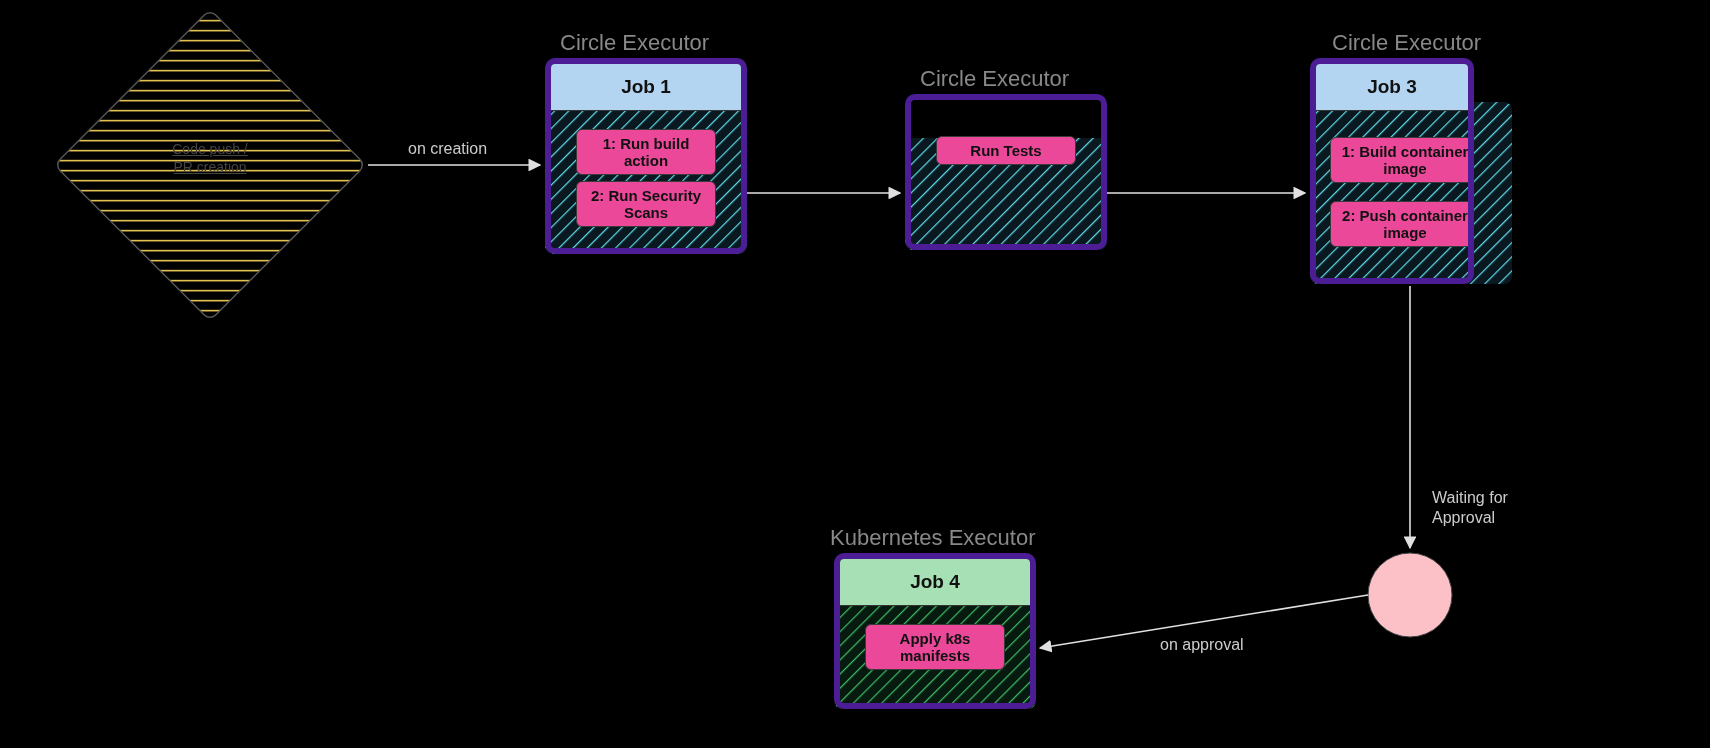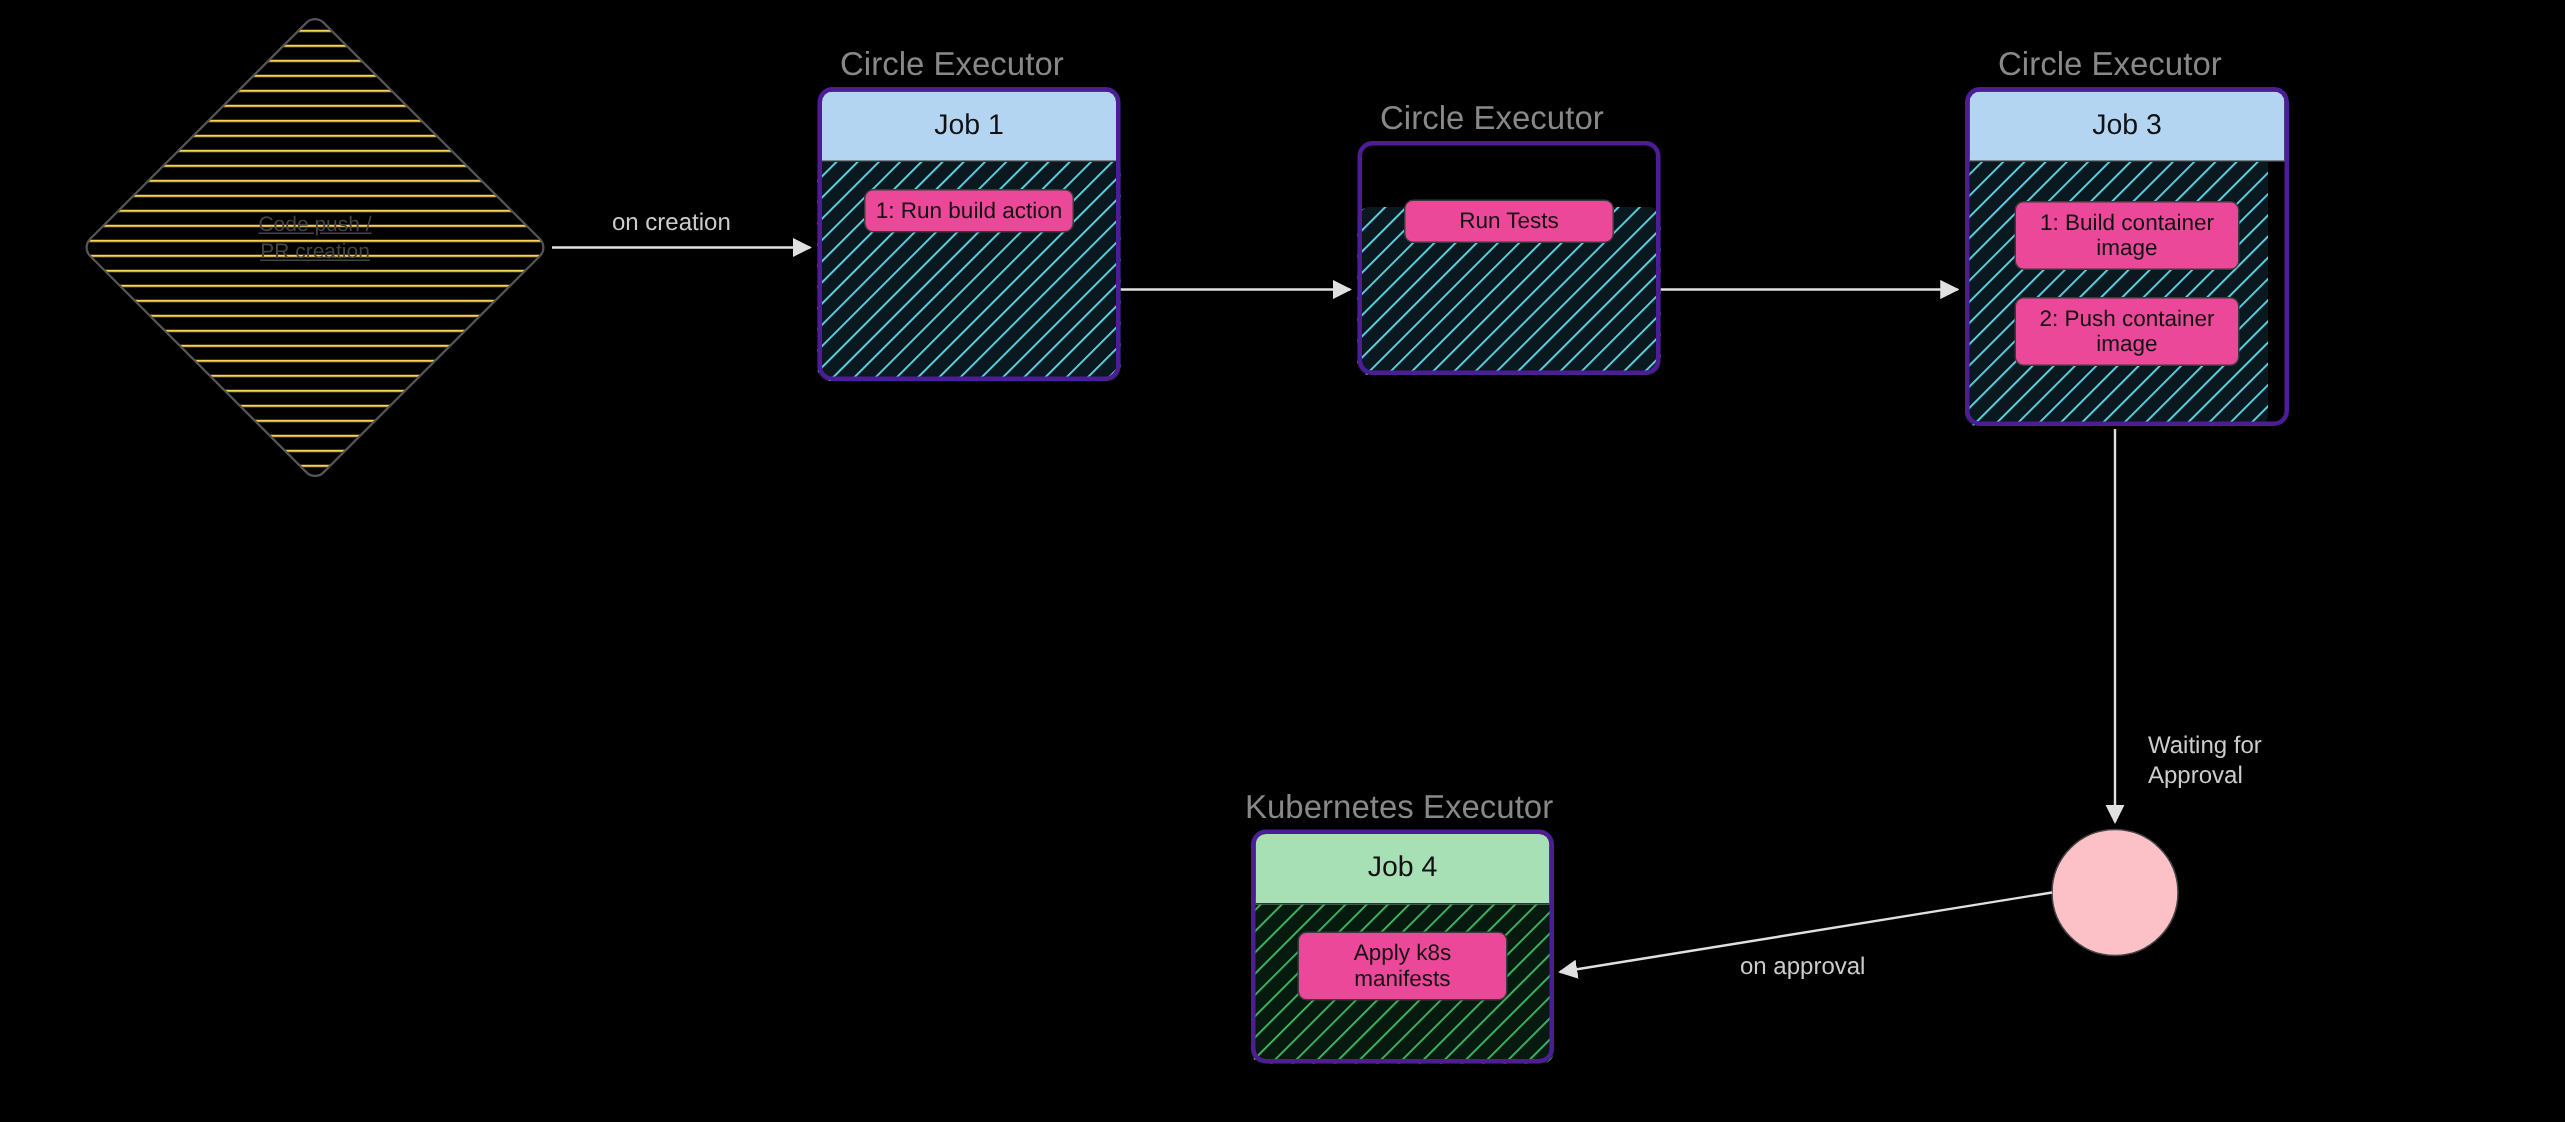--- a/index.html
+++ b/index.html
@@ -13,23 +13,24 @@
   }
   svg.canvas { position: absolute; top:0; left:0; width:1710px; height:748px; }
   .executor-title {
     position: absolute;
     color: #888;
     font-size: 22px;
     font-weight: 400;
   }
   .job-box {
     position: absolute;
-    border: 3px solid #4c1d95;
+    border: 6px solid #4c1d95;
     border-radius: 10px;
     overflow: hidden;
+    font-weight: bold;
   }
   .job-header {
     border-bottom: 1px solid #333;
     text-align: center;
     font-size: 19px;
     color: #111;
     padding: 12px 0;
   }
   .header-blue { background: #b3d5f2; }
   .header-green { background: #a8e0b6; }
@@ -111,32 +112,33 @@
 <div class="diamond-label" style="left:100px; top:140px;">
   <span>Code push /</span><br>
   <span>PR creation</span>
 </div>
 
 <div class="executor-title" style="left:560px; top:30px;">Circle Executor</div>
 <div class="job-box" style="left:545px; top:58px; width:202px; height:196px;">
   <div class="job-header header-blue">Job 1</div>
   <div class="job-body" style="height:152px;">
     <div class="step">1: Run build action</div>
+    <div class="step">2: Run Security Scans</div>
   </div>
 </div>
 
 <div class="executor-title" style="left:920px; top:66px;">Circle Executor</div>
 <div class="job-box" style="left:905px; top:94px; width:202px; height:156px;">
   <div class="job-body" style="height:112px; padding-top:30px;">
     <div class="step">Run Tests</div>
   </div>
 </div>
 
 <div class="executor-title" style="left:1332px; top:30px;">Circle Executor</div>
-<div class="job-box" style="left:1310px; top:58px; width:216px; height:226px;">
+<div class="job-box" style="left:1310px; top:58px; width:164px; height:226px;">
   <div class="job-header header-blue">Job 3</div>
   <div class="job-body" style="height:182px; padding-top:20px;">
     <div class="step wider">1: Build container image</div>
     <div class="step wider" style="margin-top:18px;">2: Push container image</div>
   </div>
 </div>
 
 <div class="executor-title" style="left:830px; top:525px;">Kubernetes Executor</div>
 <div class="job-box" style="left:834px; top:553px; width:202px; height:156px;">
   <div class="job-header header-green">Job 4</div>

